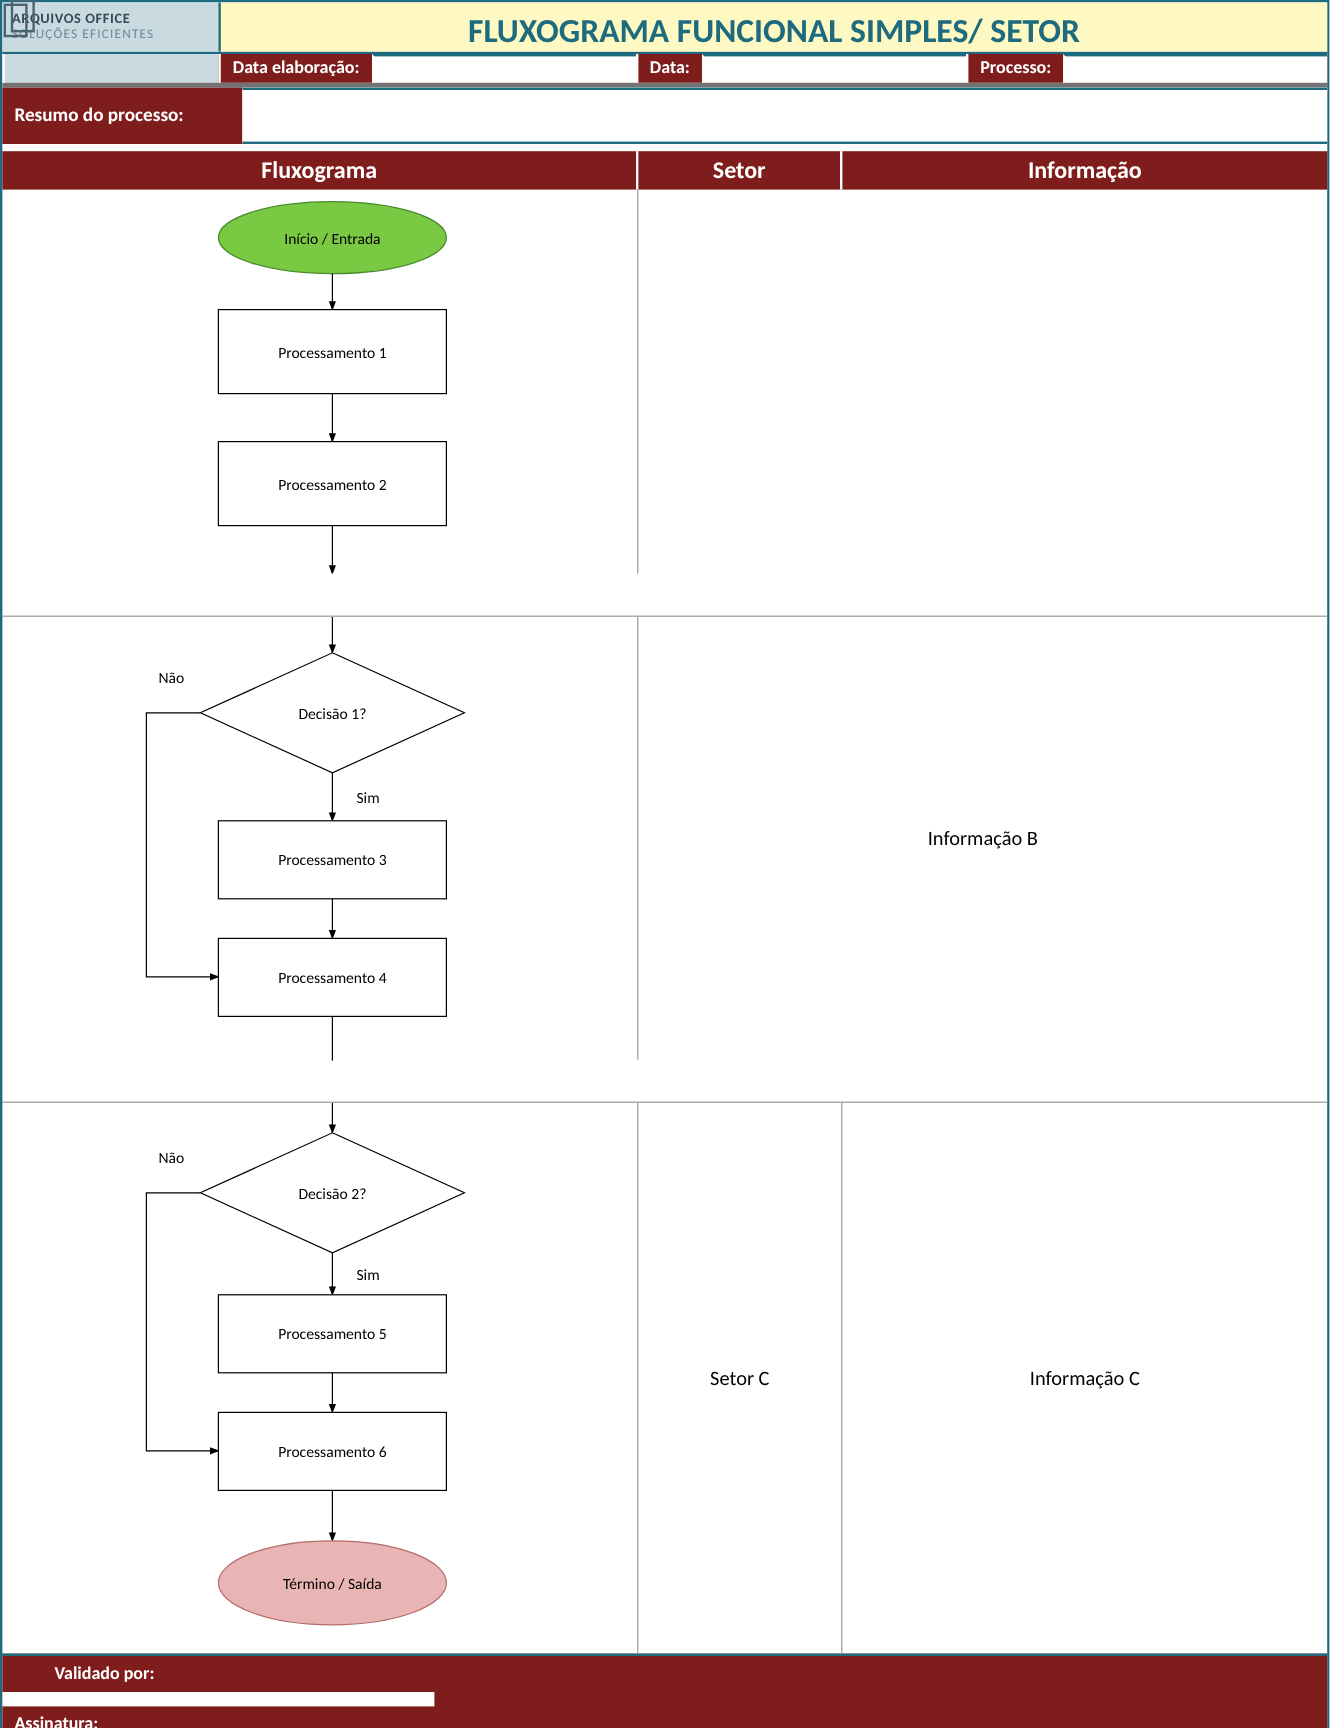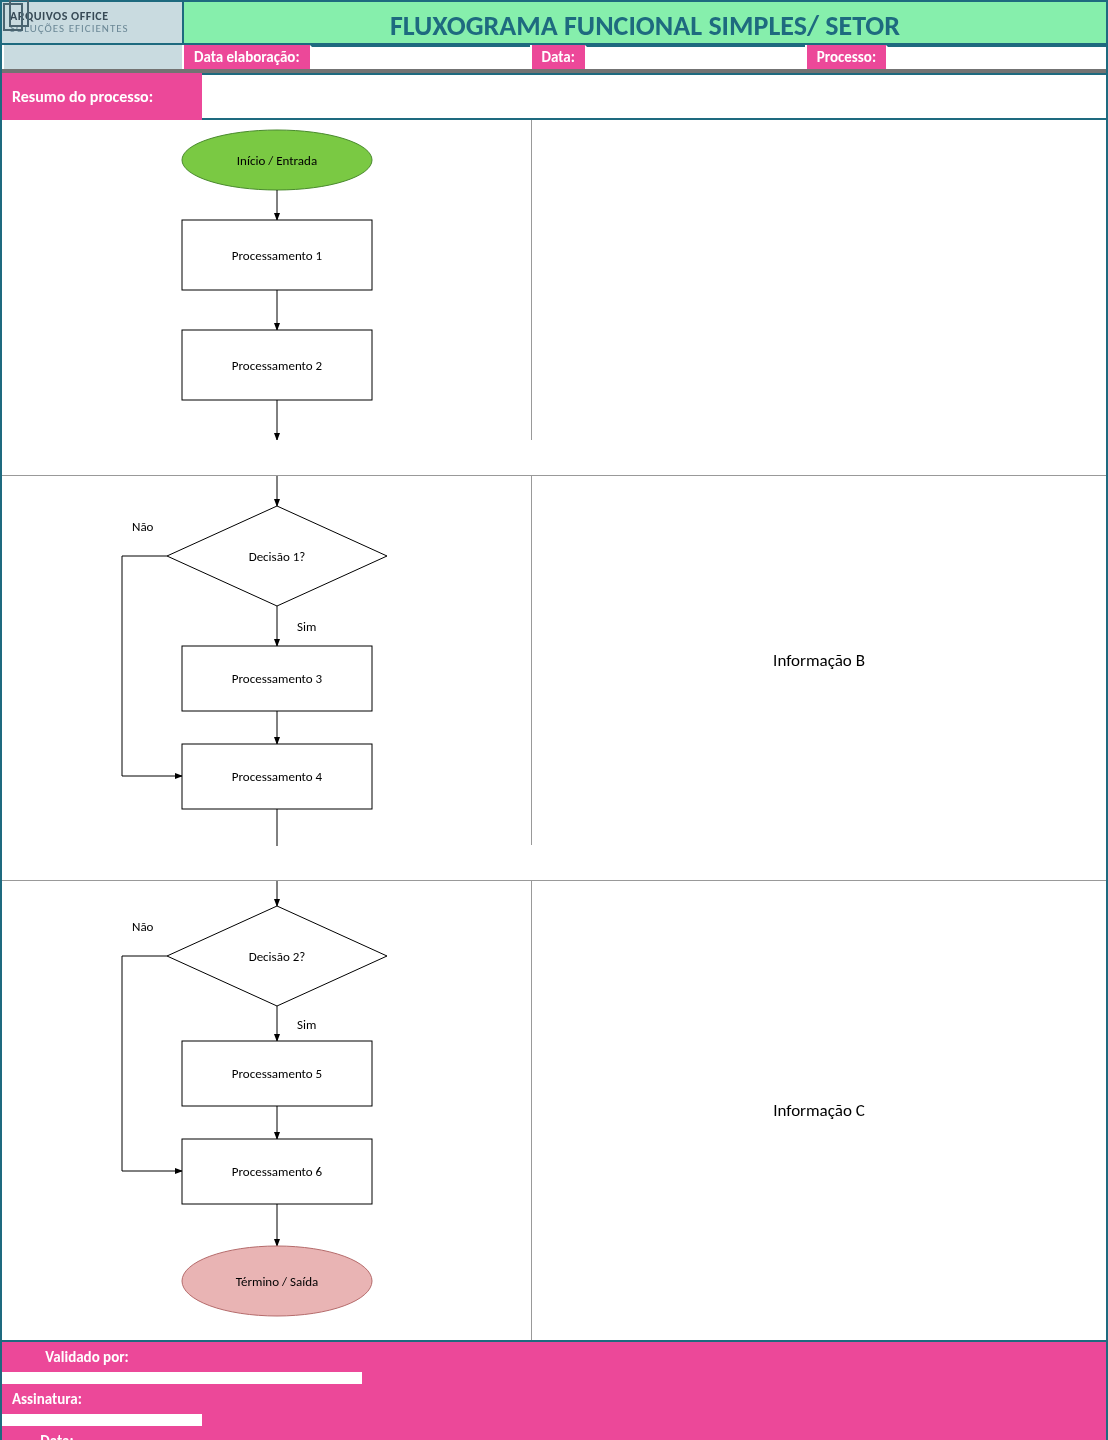--- a/index.html
+++ b/index.html
@@ -2,21 +2,21 @@
 <html><head>
 <meta charset="utf-8">
 <style>
   * { box-sizing: border-box; margin: 0; padding: 0; }
   body {
     font-family: Calibri, Arial, sans-serif;
     background: #ffffff;
     width: 1108px;
     color: #000;
   }
-  .teal { background: #ec4899; color: #fff; }
+  .teal { background: #7f1d1d; color: #fff; }
   .page { border: 2px solid #1e6a7f; }
   
   .header-row {
     display: flex;
     border-bottom: 2px solid #1e6a7f;
   }
   .logo-cell {
     width: 180px;
     background: #c9dbe0;
     display: flex;
@@ -28,21 +28,21 @@
   .logo-text .l1 { font-weight: bold; letter-spacing: 0.5px; color:#374a56; }
   .logo-text .l2 { font-size: 11px; letter-spacing: 1px; color:#6b8896; }
   .title-cell {
     flex: 1;
     text-align: center;
     font-size: 28px;
     font-weight: bold;
     padding: 6px 0 0 0;
     color: #1e6a7f;
     border-left: 2px solid #1e6a7f;
-    background: #86efac;
+    background: #fef9c3;
   }
   .meta-row {
     display: flex;
     font-size: 15px;
     font-weight: bold;
   }
   .meta-row > div { border-left: 2px solid #fff; }
   .meta-label { padding: 3px 10px; white-space: nowrap; }
   .meta-value { background: #fff; color:#000; font-weight:normal; flex:1; min-width:40px; border-top:2px solid #1e6a7f; }
   .resumo-row { display:flex; border-top: 4px solid #737373; }
@@ -107,20 +107,25 @@
     <div class="meta-value" style="width:150px;"></div>
     <div class="meta-label">Processo:</div>
     <div class="meta-value"></div>
   </div>
 
   <div class="resumo-row">
     <div class="resumo-label teal">Resumo do processo:</div>
     <div class="resumo-value"></div>
   </div>
 
+  <div class="colheads teal" style="border-top:6px solid #fff;">
+    <div class="col-flux">Fluxograma</div>
+    <div class="col-setor">Setor</div>
+    <div class="col-info">Informação</div>
+  </div>
 
   <div class="body">
     <div class="lane lane1">
       <div class="flux">
         <svg width="530" height="320">
           <defs>
             <marker id="arrowhead" markerWidth="8" markerHeight="8" refX="7" refY="3" orient="auto">
               <polygon points="0 0, 8 3, 0 6" fill="#000"></polygon>
             </marker>
           </defs>
@@ -194,20 +199,21 @@
 
           <rect class="rect-proc" x="180" y="258" width="190" height="65"></rect>
           <text x="275" y="295" text-anchor="middle">Processamento 6</text>
 
           <line class="arrow" x1="275" y1="323" x2="275" y2="365"></line>
 
           <ellipse class="ellipse-end" cx="275" cy="400" rx="95" ry="35"></ellipse>
           <text x="275" y="405" text-anchor="middle">Término / Saída</text>
         </svg>
       </div>
+      <div class="setor">Setor C</div>
       <div class="info">Informação C</div>
     </div>
   </div>
 
   <div class="footer-row teal">
     <div class="footer-label" style="width:170px;text-align:center;">Validado por:</div>
     <div class="footer-value" style="width:360px;"></div>
     <div class="footer-label">Assinatura:</div>
     <div class="footer-value" style="width:200px;"></div>
     <div class="footer-label" style="width:110px;text-align:center;">Data:</div>

